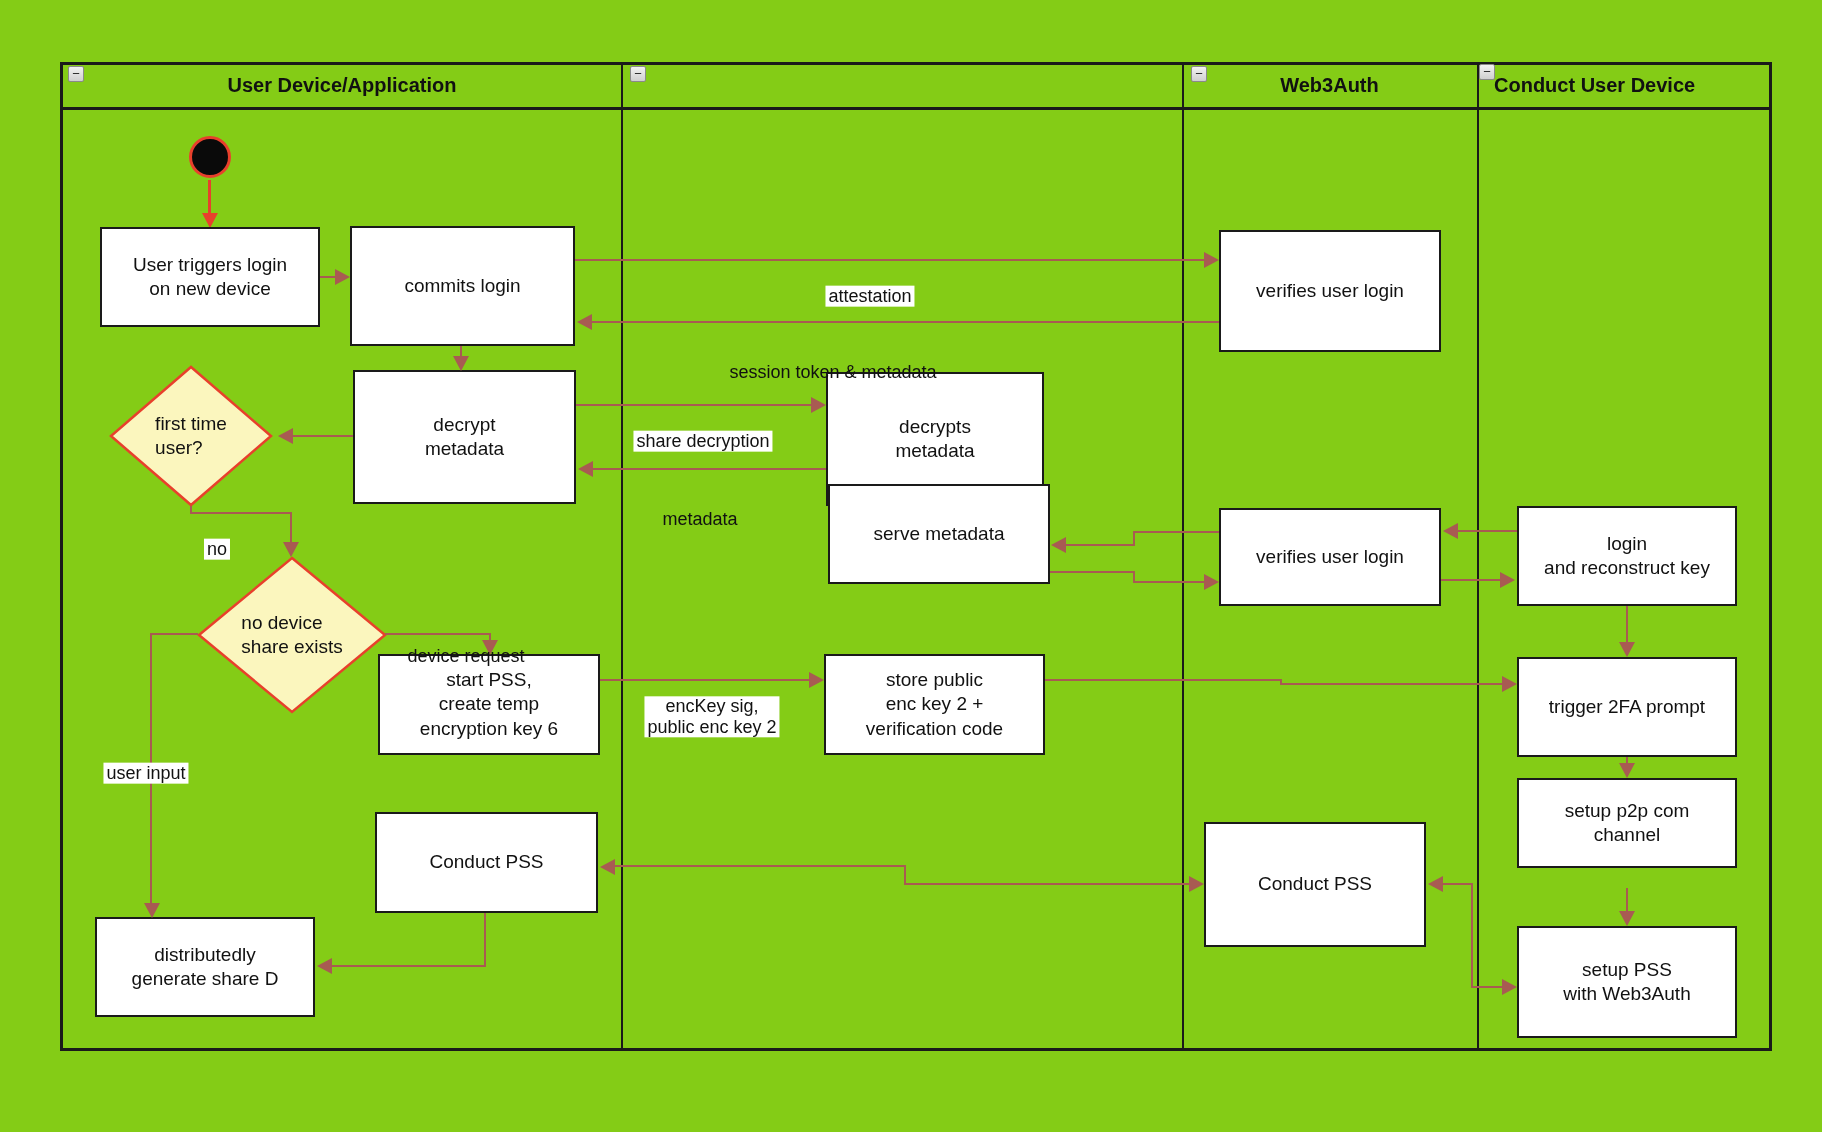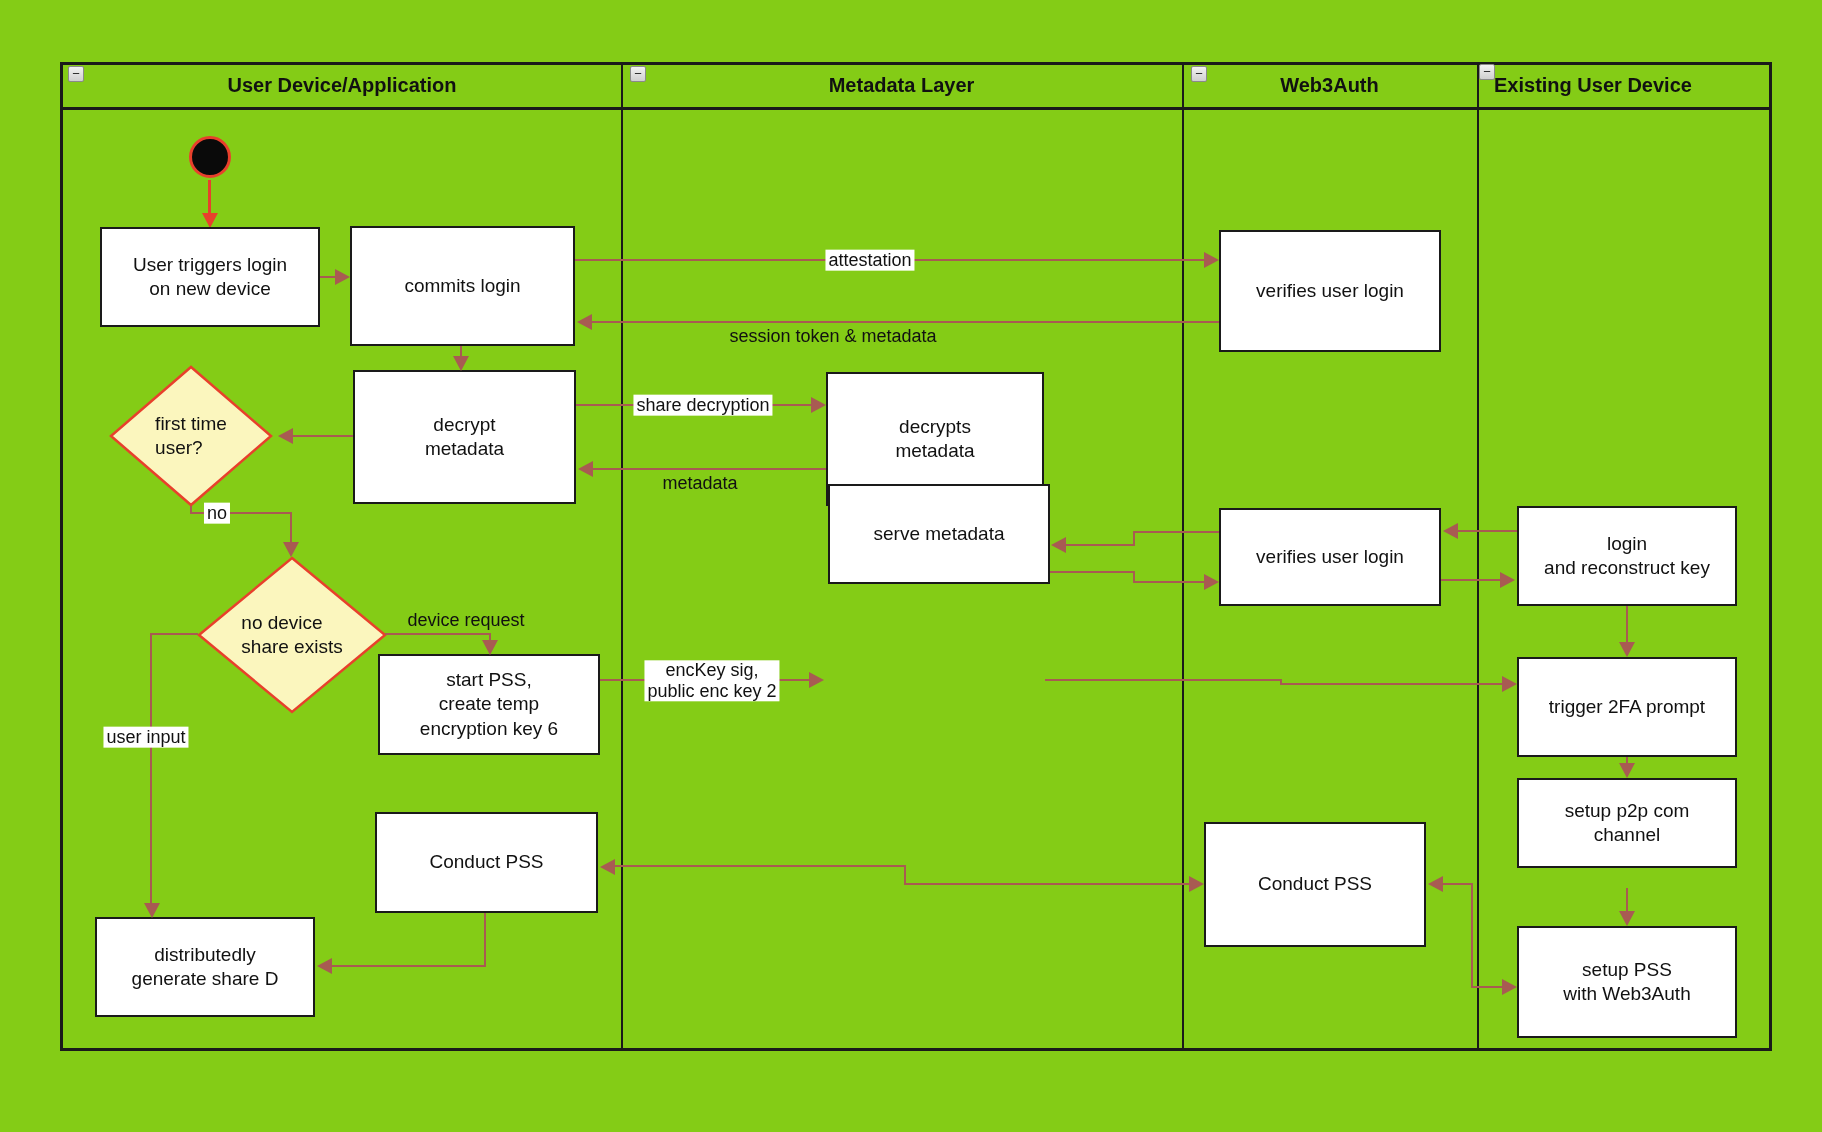--- a/index.html
+++ b/index.html
@@ -20,48 +20,45 @@
          border:3px solid #e8402c;box-sizing:border-box;}
   .hl{position:absolute;height:2px;background:#a85b52;}
   .vl{position:absolute;width:2px;background:#a85b52;}
   .vl.red{background:#e8402c;width:3px;}
   .ah{position:absolute;width:0;height:0;border-style:solid;border-color:transparent;}
   .ah-r{border-width:8px 0 8px 15px;border-left-color:#a85b52;}
   .ah-l{border-width:8px 15px 8px 0;border-right-color:#a85b52;}
   .ah-d{border-width:15px 8px 0 8px;border-top-color:#a85b52;}
   .ah-d.red{border-top-color:#e8402c;}
   .elabel{position:absolute;transform:translate(-50%,-50%);font-size:18px;white-space:pre-line;
-          text-align:center;line-height:1.15;}
+          text-align:center;line-height:1.15;margin-top:36px;}
   .elabel.bg{background:#ffffff;padding:0 3px;}
   .dia{position:absolute;}
   .dia-label{position:absolute;transform:translate(-50%,-50%);font-size:19px;line-height:1.25;
              text-align:left;white-space:pre-line;}
 </style>
 </head>
 <body>
 
 <div class="canvas">
 
   <div class="frame" style="left:60px;top:62px;width:1706px;height:983px;"></div>
   <div class="hline-black" style="left:60px;top:107px;width:1712px;"></div>
   <div class="vline" style="left:621px;top:62px;height:986px;"></div>
   <div class="vline" style="left:1182px;top:62px;height:986px;"></div>
   <div class="vline" style="left:1477px;top:62px;height:986px;"></div>
 
   <div class="lane-title" style="left:63px;width:558px;">
       <span>User Device/Application</span>
     </div>
-  <div class="lane-title" style="left:621px;width:561px;">
-      <span>Metadata Layer</span>
-    </div>
   <div class="lane-title" style="left:1182px;width:295px;">
       <span>Web3Auth</span>
     </div>
   <div class="lane-title" style="left:1494px;width:272px;justify-content:flex-start;">
-      <span>Existing User Device</span>
+      <span>Conduct User Device</span>
     </div>
 
   <div class="collapse" style="left:68px;top:66px;">−</div>
   <div class="collapse" style="left:630px;top:66px;">−</div>
   <div class="collapse" style="left:1191px;top:66px;">−</div>
   <div class="collapse" style="left:1479px;top:64px;">−</div>
 
   <div class="start" style="left:189px;top:136px;"></div>
   <div class="vl red" style="left:208px;top:180px;height:34px;"></div>
   <div class="ah ah-d red" style="left:202px;top:213px;"></div>
@@ -86,20 +83,23 @@
 
   <svg class="dia" style="left:197px;top:556px;" width="190" height="158">
     <polygon points="95,2 188,79 95,156 2,79" fill="#FBF6BE" stroke="#E8402C" stroke-width="2.5"></polygon>
   </svg>
   <div class="dia-label" style="left:292px;top:635px;">no device
 share exists</div>
 
   <div class="node" style="left:826px;top:372px;width:218px;height:134px;">decrypts
 metadata</div>
   <div class="node" style="left:828px;top:484px;width:222px;height:100px;">serve metadata</div>
+  <div class="node" style="left:824px;top:654px;width:221px;height:101px;">store public
+enc key 2 +
+verification code</div>
 
   <div class="node" style="left:1219px;top:230px;width:222px;height:122px;">verifies user login</div>
   <div class="node" style="left:1219px;top:508px;width:222px;height:98px;">verifies user login</div>
   <div class="node" style="left:1204px;top:822px;width:222px;height:125px;">Conduct PSS</div>
 
   <div class="node" style="left:1517px;top:506px;width:220px;height:100px;">login
 and reconstruct key</div>
   <div class="node" style="left:1517px;top:657px;width:220px;height:100px;">trigger 2FA prompt</div>
   <div class="node" style="left:1517px;top:778px;width:220px;height:90px;">setup p2p com
 channel</div>

